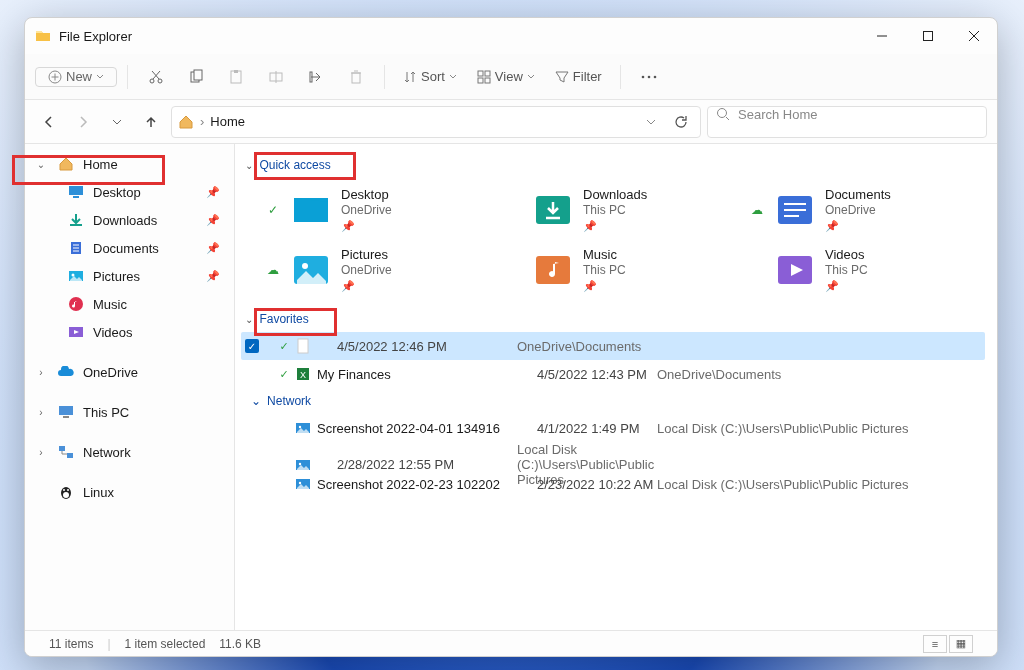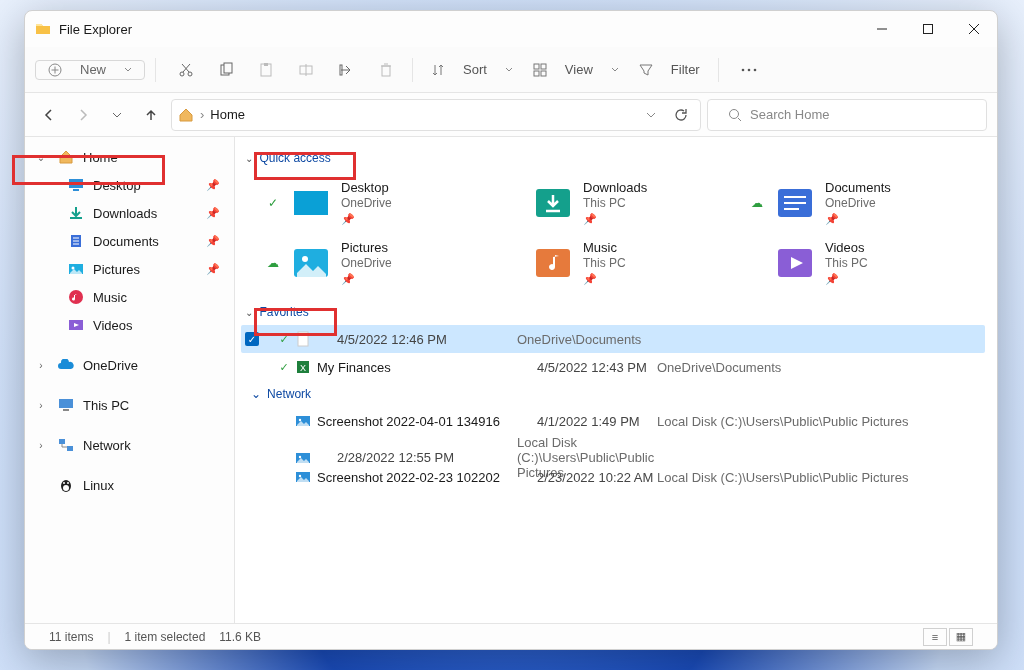--- a/index.html
+++ b/index.html
@@ -19,21 +19,21 @@
     font-size: 13px;
     color: var(--fg);
     background: radial-gradient(circle at 50% 80%, #3a6fd8 0%, #1a4bb8 30%, #c5d9f7 60%, #e8f0fc 100%);
     width: 1024px;
     height: 670px;
     overflow: hidden;
     position: relative;
   }
   .window {
     position: absolute;
-    left: 24px; top: 10px;
+    left: 24px; top: 17px;
     width: 974px; height: 640px;
     background: #fdfdfd;
     border: 1px solid #d0d0d0;
     border-radius: 8px;
     box-shadow: 0 10px 40px rgba(0,0,0,0.25);
     display: flex;
     flex-direction: column;
     overflow: hidden;
   }
   .titlebar {
@@ -62,24 +62,24 @@
     padding: 0 10px;
     gap: 4px;
     background: #fbfbfb;
   }
   .tb-btn {
     height: 20px;
     min-width: 36px;
     padding: 0 8px;
     display: flex;
     align-items: center;
-    justify-content: flex-end;
+    justify-content: center;
     border-radius: 4px;
     color: #555;
-    gap: 18px;
+    gap: 4px;
   }
   .tb-btn.new {
     border: 1px solid #d8d8d8;
     color: #666;
     padding: 0 12px;
   }
   .tb-sep {
     width: 1px; height: 24px;
     background: var(--border);
     margin: 0 6px;
@@ -111,22 +111,21 @@
     background: #fff;
   }
   .addr-box .chev { margin-left: auto; color: #888; padding: 0 6px; }
   .addr-box .refresh { color: #555; padding: 0 6px; }
   .search-box {
     width: 280px;
     height: 32px;
     border: 1px solid #e0e0e0;
     border-radius: 4px;
     display: flex;
-    align-items: center;
-    padding: 0 20px;
+    padding: 0 8px;
     gap: 8px;
     background: #fff;
     color: #888;
   }
   .body {
     flex: 1;
     display: flex;
     min-height: 0;
   }
   .sidebar {

